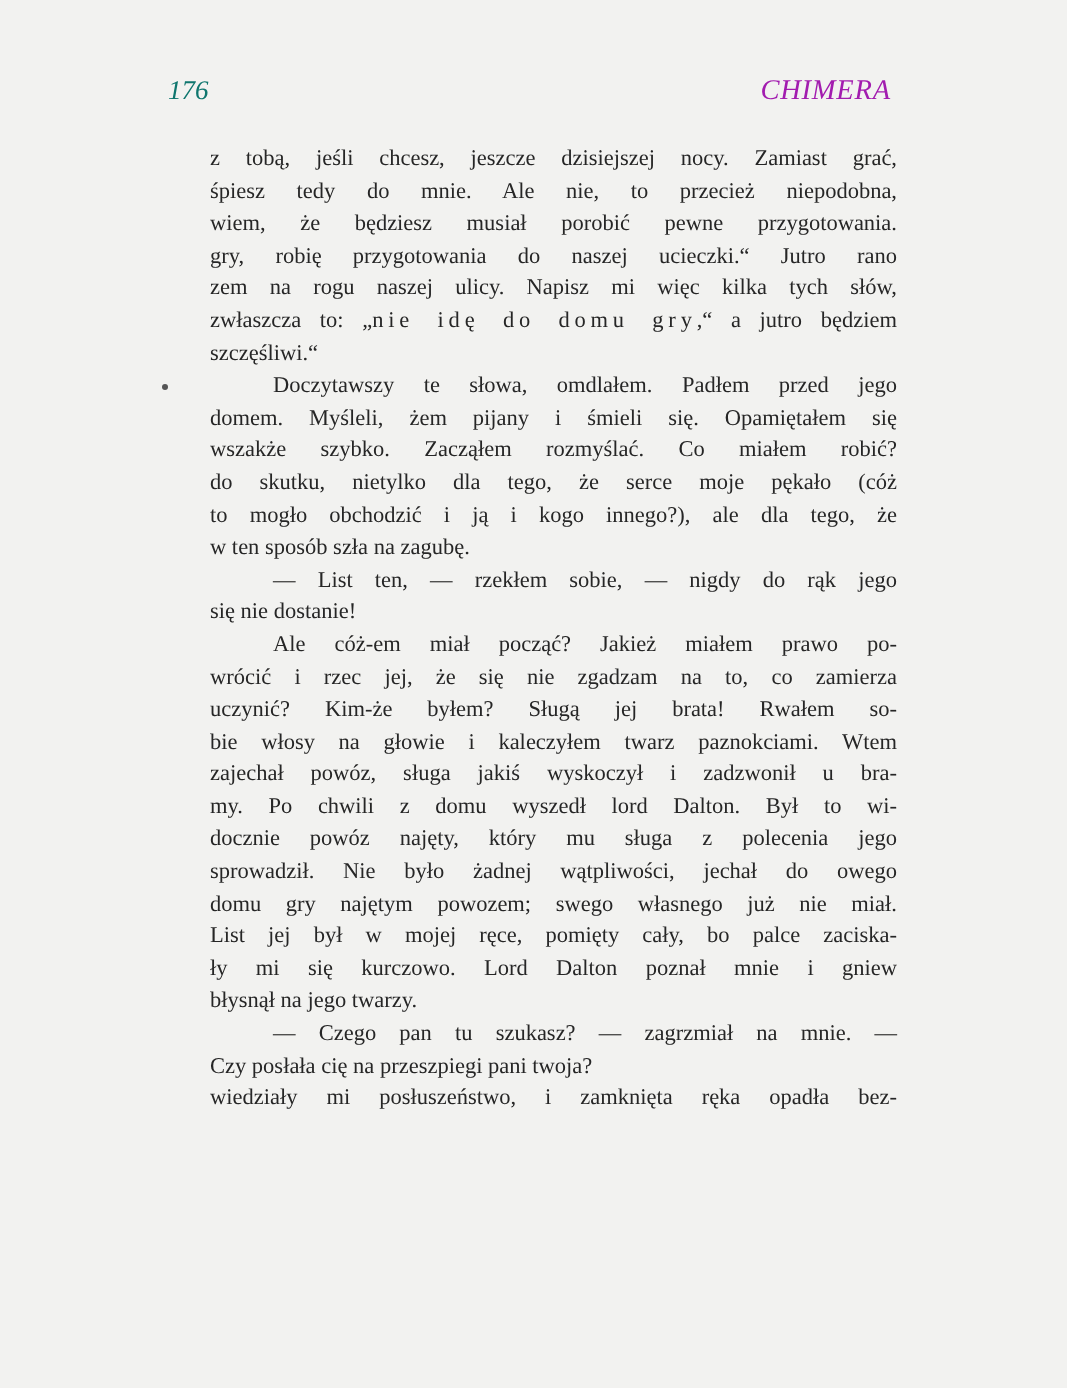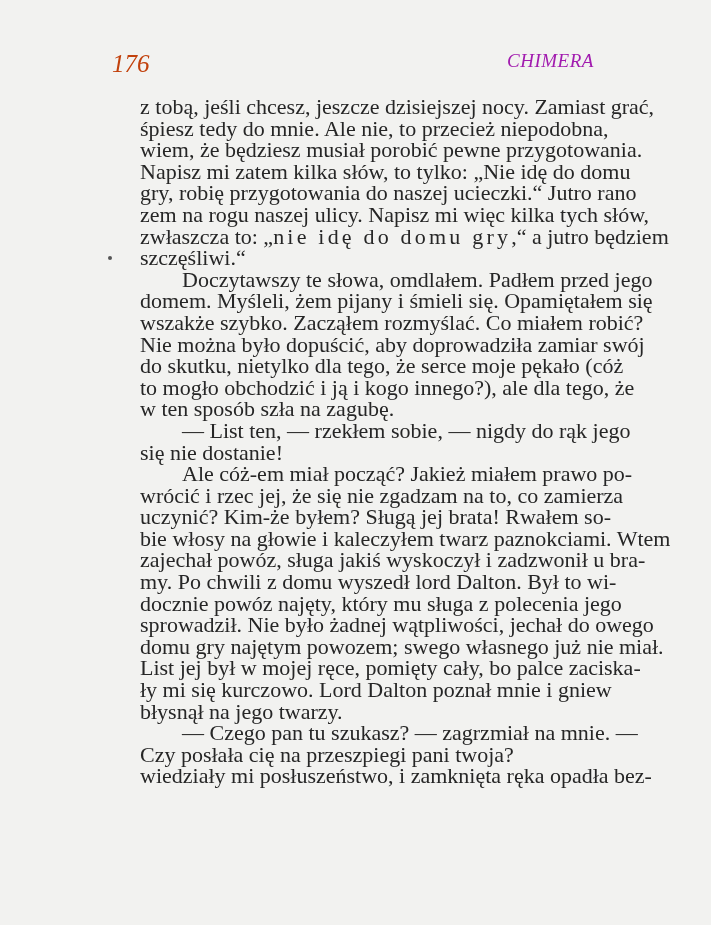--- a/index.html
+++ b/index.html
@@ -12,24 +12,24 @@
     color: #262626;
   }
   .page {
     position: absolute; left: 0; top: 0; width: 711px; height: 925px;
     background: #f2f2f0;
   }
   .running-title {
     position: absolute; left: 507px; top: 50px;
     font-style: italic; font-size: 19px; letter-spacing: 0.5px; color: #a21caf;
   }
-  .pn { position: absolute; left: 112px; top: 50px; font-style: italic; font-size: 25px; color:#c2410c; }
+  .pn { position: absolute; left: 112px; top: 50px; font-style: italic; font-size: 18px; color:#0f766e; }
   .body-text {
     position: absolute; left: 140px; top: 96px; width: 458px;
-    font-size: 22px; line-height: 21.6px;
+    font-size: 15px; line-height: 21.6px;
     text-align: justify;
   }
   .line {
     display: block; white-space: nowrap;
     text-align-last: justify; text-align: justify;
     height: 21.6px;
   }
   .line.last { text-align-last: left; }
   .line.indent { padding-left: 42px; }
   .spaced { letter-spacing: 3.2px; }
@@ -42,29 +42,27 @@
 <body>
 
 <div class="page">
   <span class="pn">176</span>
   <span class="running-title">CHIMERA</span>
   <div class="margin-dot"></div>
   <div class="body-text" id="body-text">
       <span class="line">z tobą, jeśli chcesz, jeszcze dzisiejszej nocy. Zamiast grać,</span>
       <span class="line">śpiesz tedy do mnie. Ale nie, to przecież niepodobna,</span>
       <span class="line">wiem, że będziesz musiał porobić pewne przygotowania.</span>
-      <span class="line">Napisz mi zatem kilka słów, to tylko: „Nie idę do domu</span>
       <span class="line">gry, robię przygotowania do naszej ucieczki.“ Jutro rano</span>
       <span class="line">zem na rogu naszej ulicy. Napisz mi więc kilka tych słów,</span>
       <span class="line"><span>zwłaszcza to: „</span><span class="spaced">nie idę do domu gry</span><span>,“ a jutro będziem</span></span>
       <span class="line last">szczęśliwi.“</span>
       <span class="line indent">Doczytawszy te słowa, omdlałem. Padłem przed jego</span>
       <span class="line">domem. Myśleli, żem pijany i śmieli się. Opamiętałem się</span>
       <span class="line">wszakże szybko. Zacząłem rozmyślać. Co miałem robić?</span>
-      <span class="line">Nie można było dopuścić, aby doprowadziła zamiar swój</span>
       <span class="line">do skutku, nietylko dla tego, że serce moje pękało (cóż</span>
       <span class="line">to mogło obchodzić i ją i kogo innego?), ale dla tego, że</span>
       <span class="line last">w ten sposób szła na zagubę.</span>
       <span class="line indent">— List ten, — rzekłem sobie, — nigdy do rąk jego</span>
       <span class="line last">się nie dostanie!</span>
       <span class="line indent">Ale cóż-em miał począć? Jakież miałem prawo po-</span>
       <span class="line">wrócić i rzec jej, że się nie zgadzam na to, co zamierza</span>
       <span class="line">uczynić? Kim-że byłem? Sługą jej brata! Rwałem so-</span>
       <span class="line">bie włosy na głowie i kaleczyłem twarz paznokciami. Wtem</span>
       <span class="line">zajechał powóz, sługa jakiś wyskoczył i zadzwonił u bra-</span>

